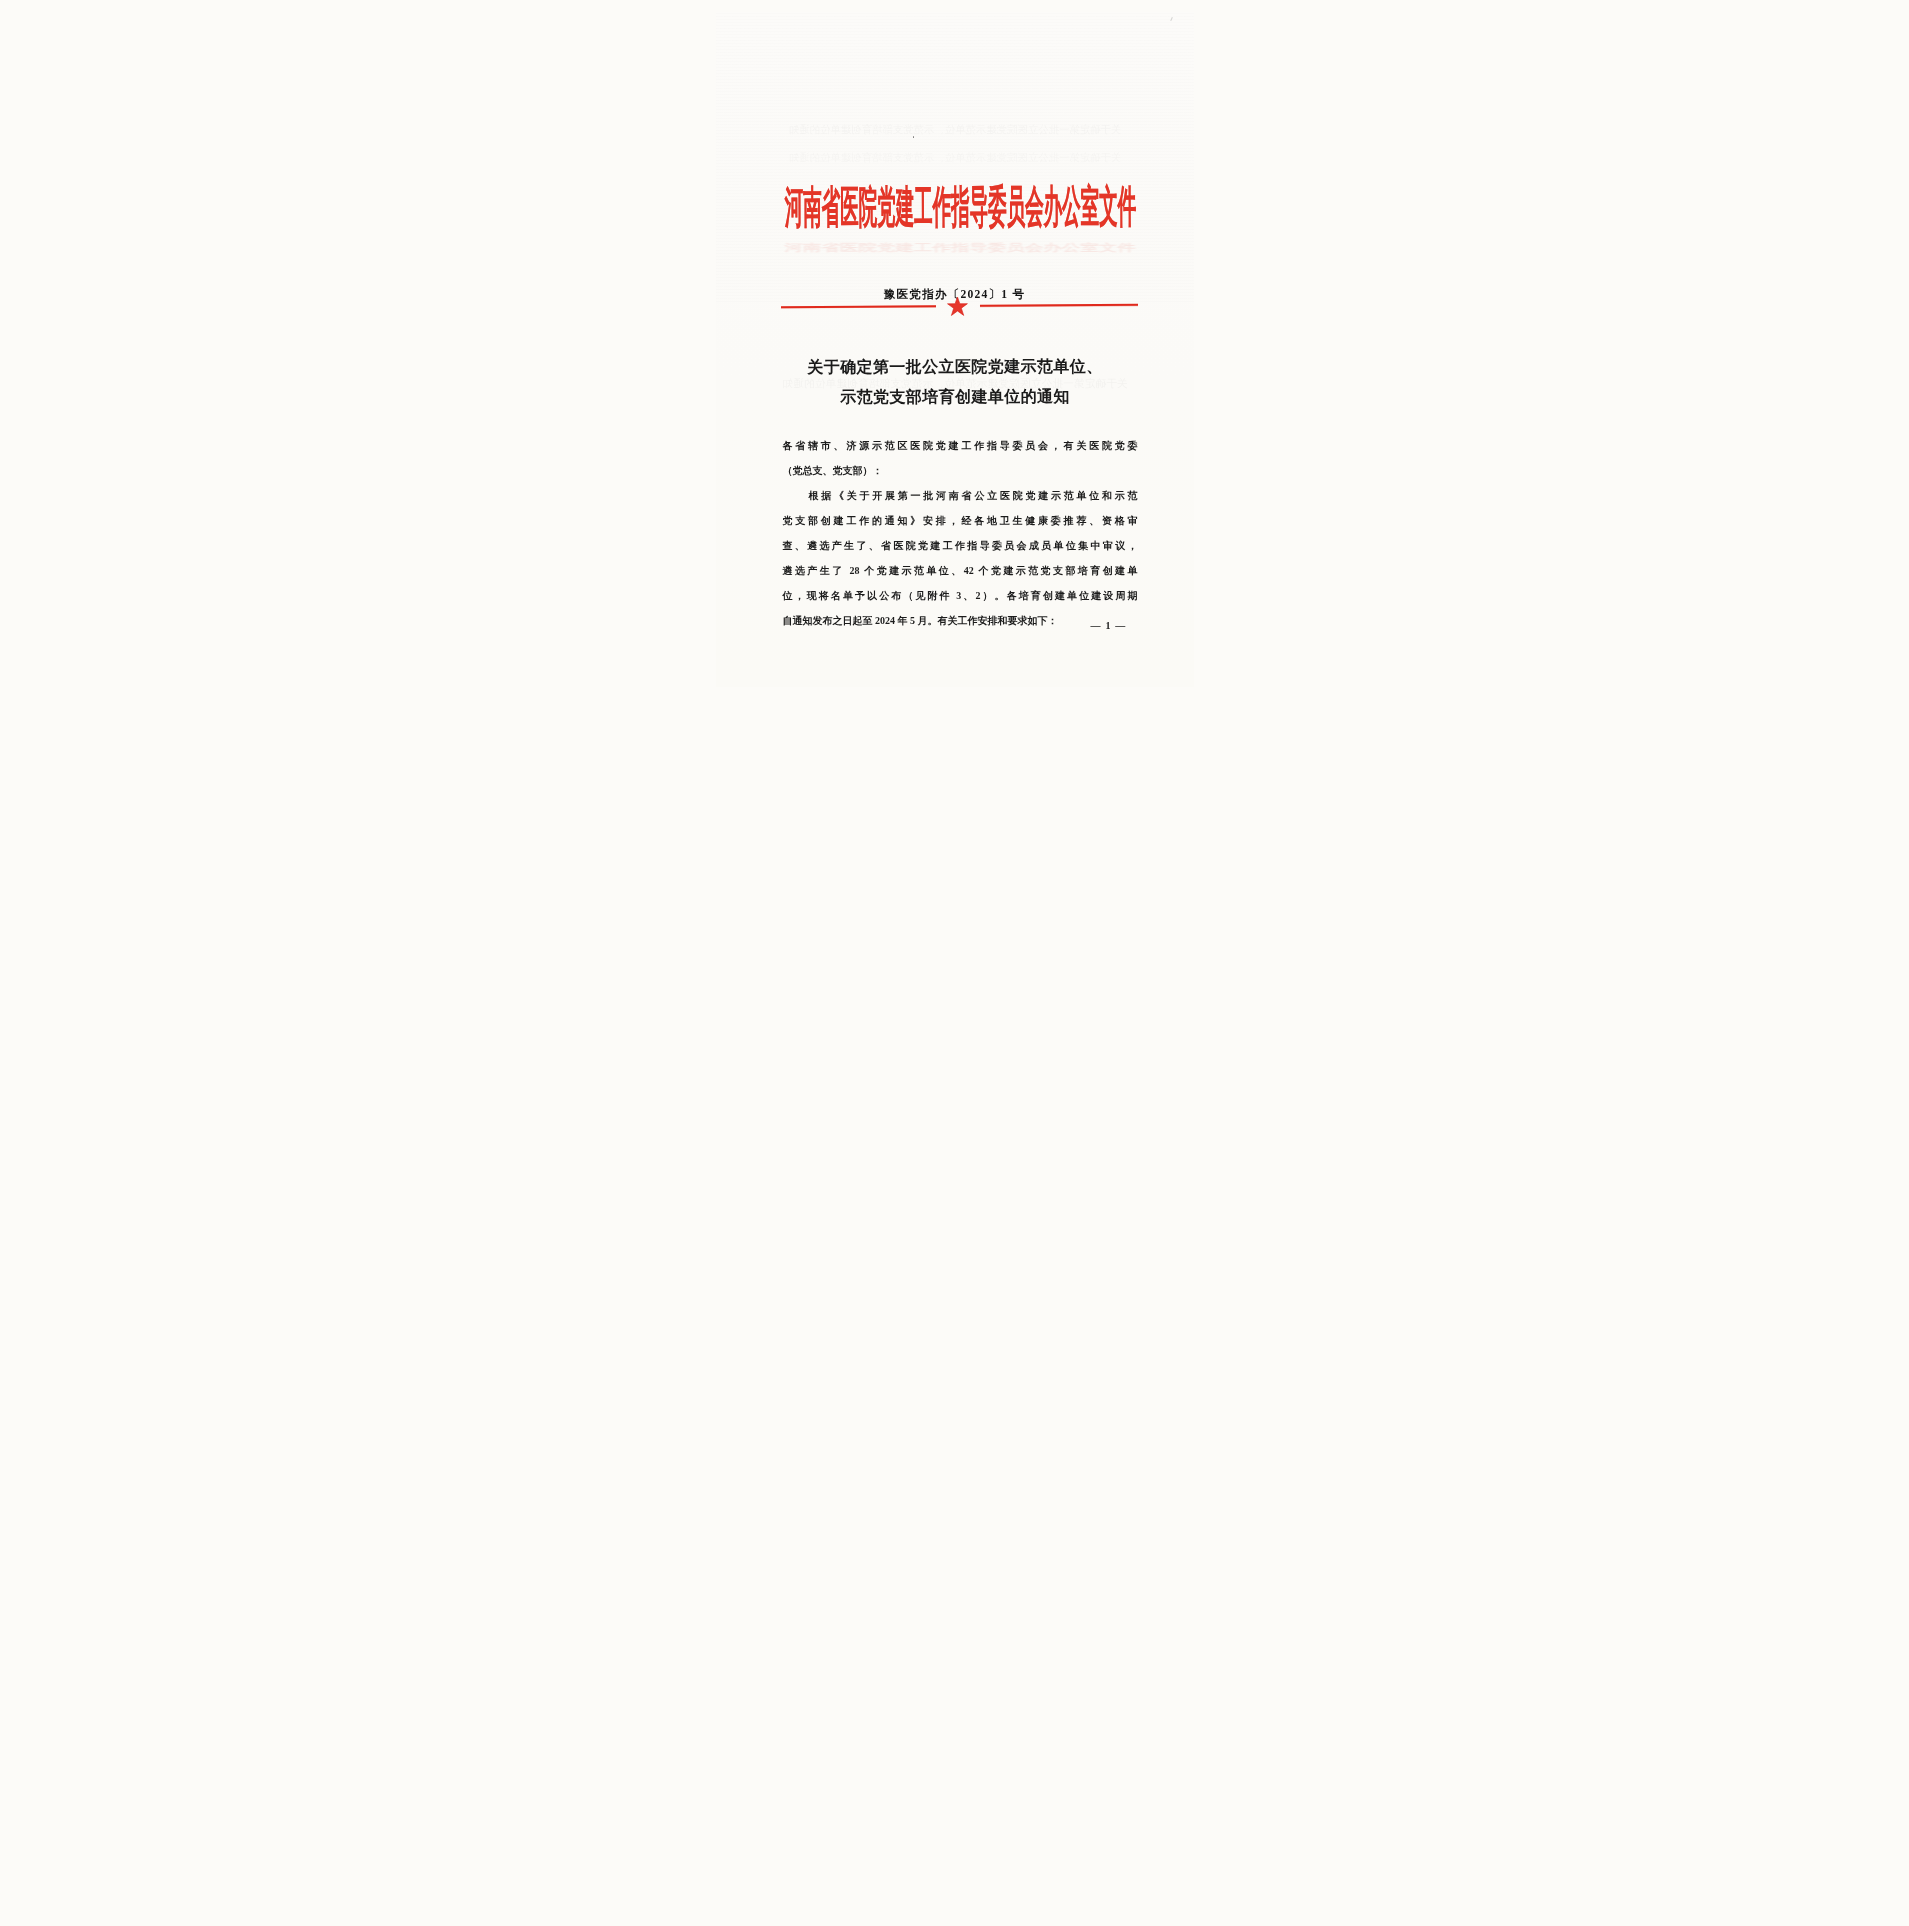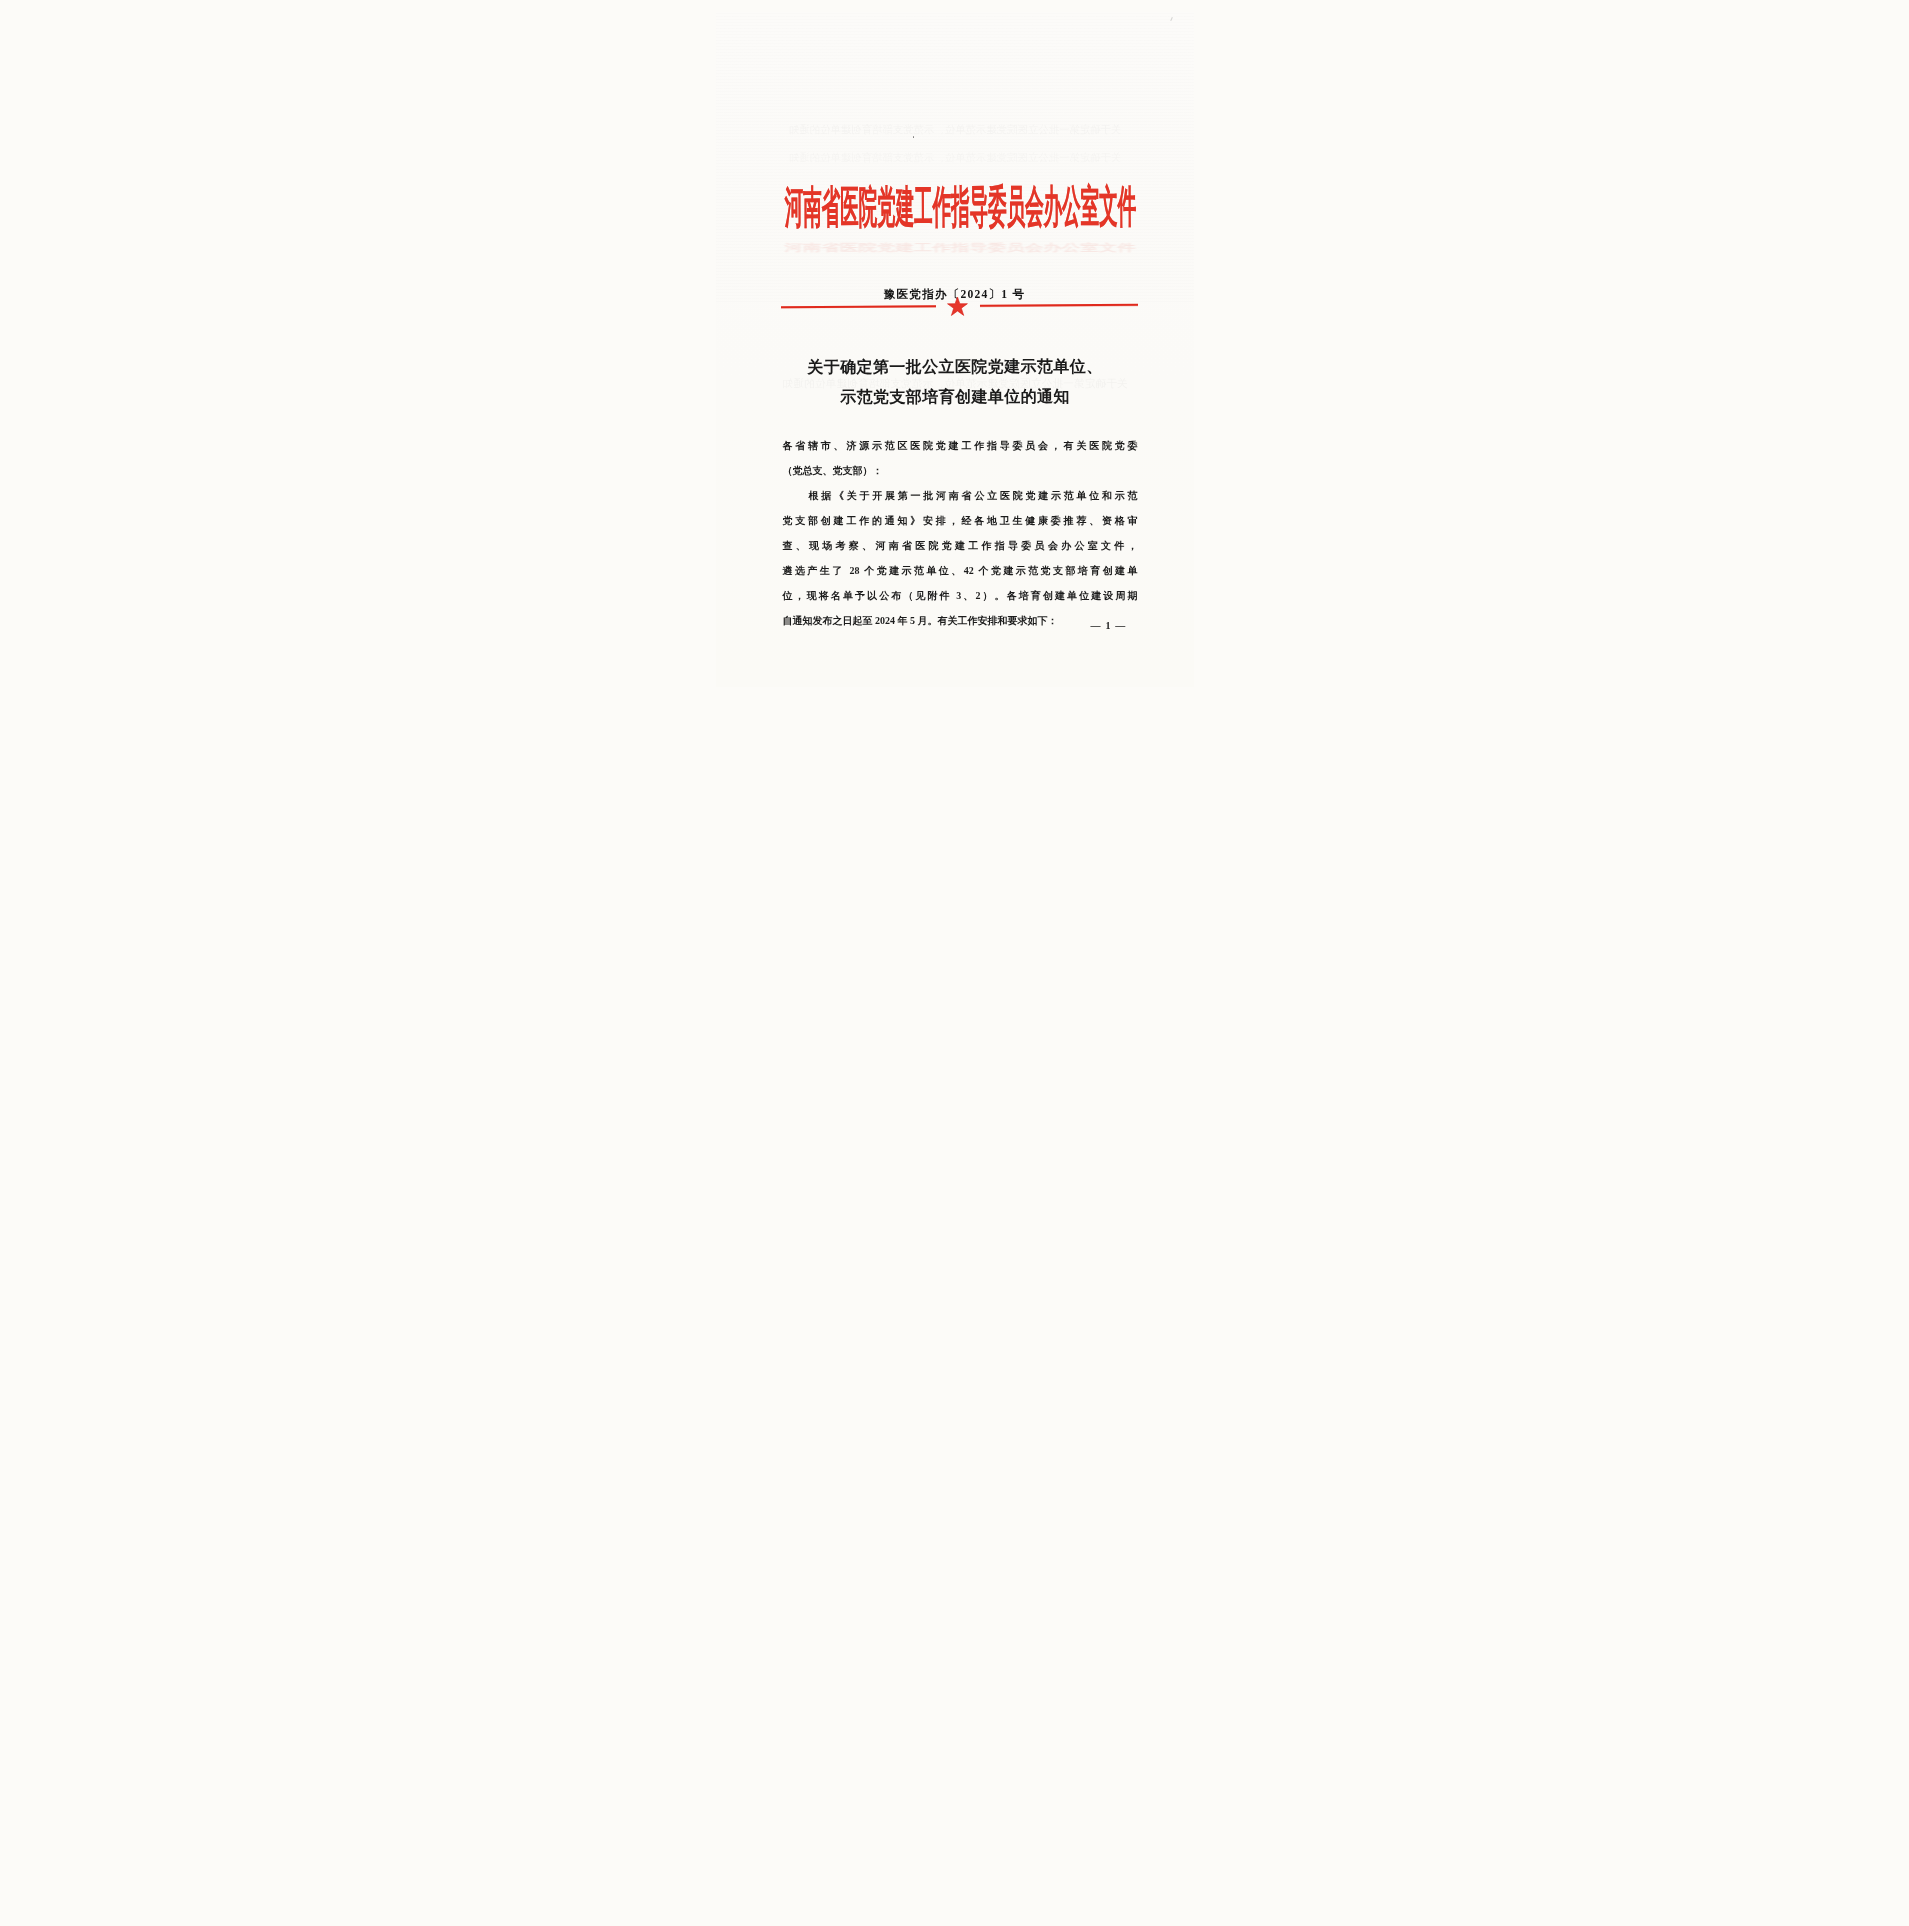--- a/index.html
+++ b/index.html
@@ -212,21 +212,21 @@
   <div class="doc-title">
     <div>关于确定第一批公立医院党建示范单位、</div>
     <div>示范党支部培育创建单位的通知</div>
   </div>
 
   <div class="body-block">
     <div class="bline">各省辖市、济源示范区医院党建工作指导委员会，有关医院党委</div>
     <div class="bline plain">（党总支、党支部）：</div>
     <div class="bline indent">根据《关于开展第一批河南省公立医院党建示范单位和示范</div>
     <div class="bline">党支部创建工作的通知》安排，经各地卫生健康委推荐、资格审</div>
-    <div class="bline">查、现场考察、河南省医院党建工作指导委员会办公室文件，</div>
+    <div class="bline">查、遴选产生了、省医院党建工作指导委员会成员单位集中审议，</div>
     <div class="bline">遴选产生了 28 个党建示范单位、42 个党建示范党支部培育创建单</div>
     <div class="bline">位，现将名单予以公布（见附件 3、2）。各培育创建单位建设周期</div>
     <div class="bline plain">自通知发布之日起至 2024 年 5 月。有关工作安排和要求如下：</div>
   </div>
 
   <div class="page-number">— 1 —</div>
 
 </div>
 
 

